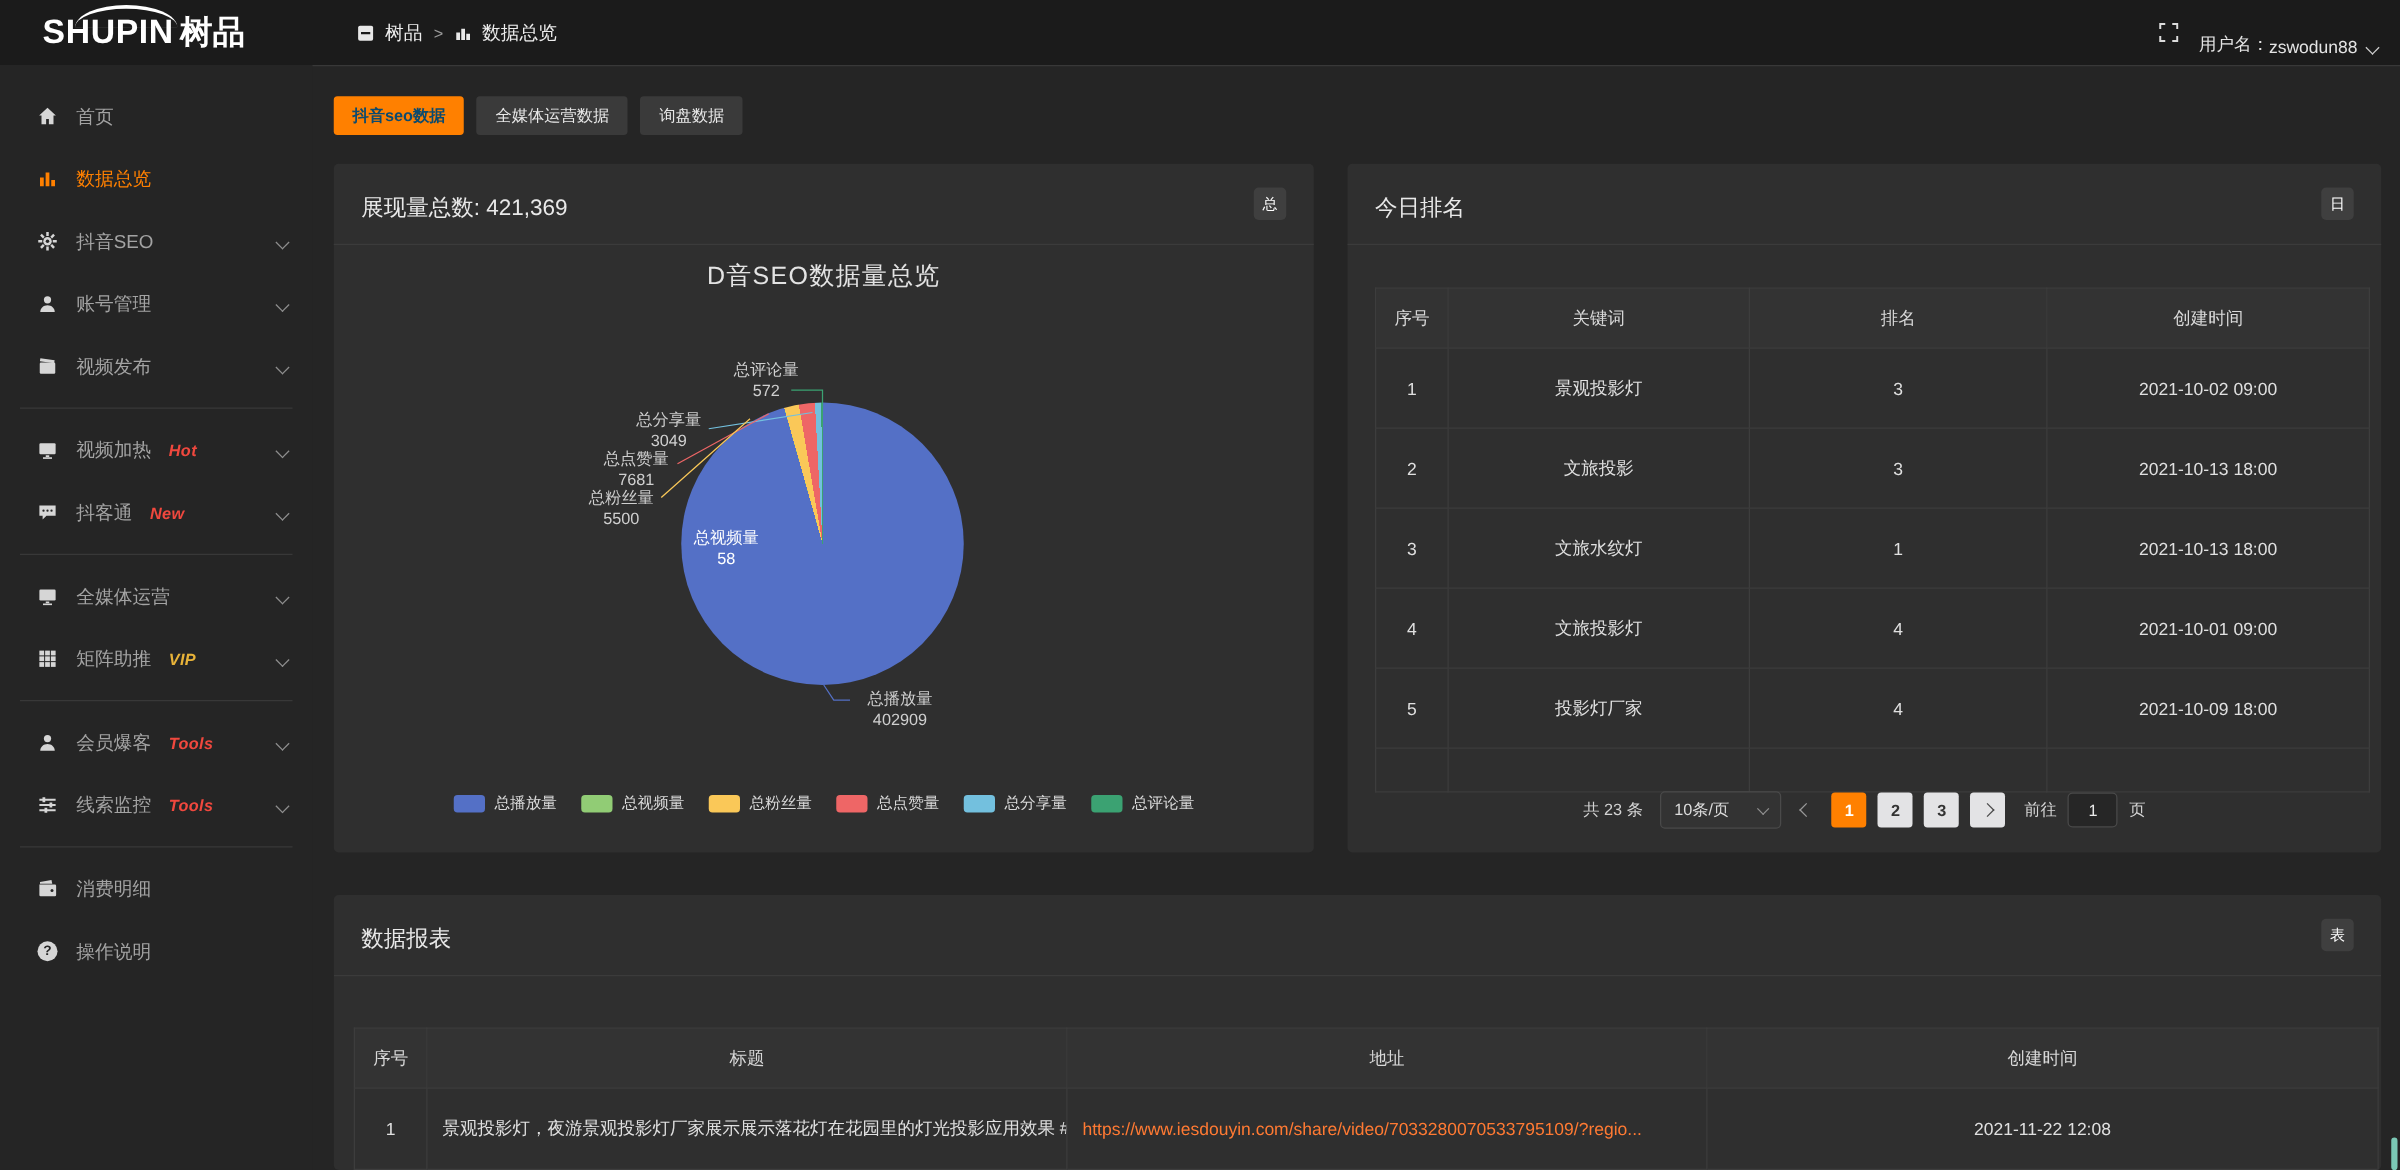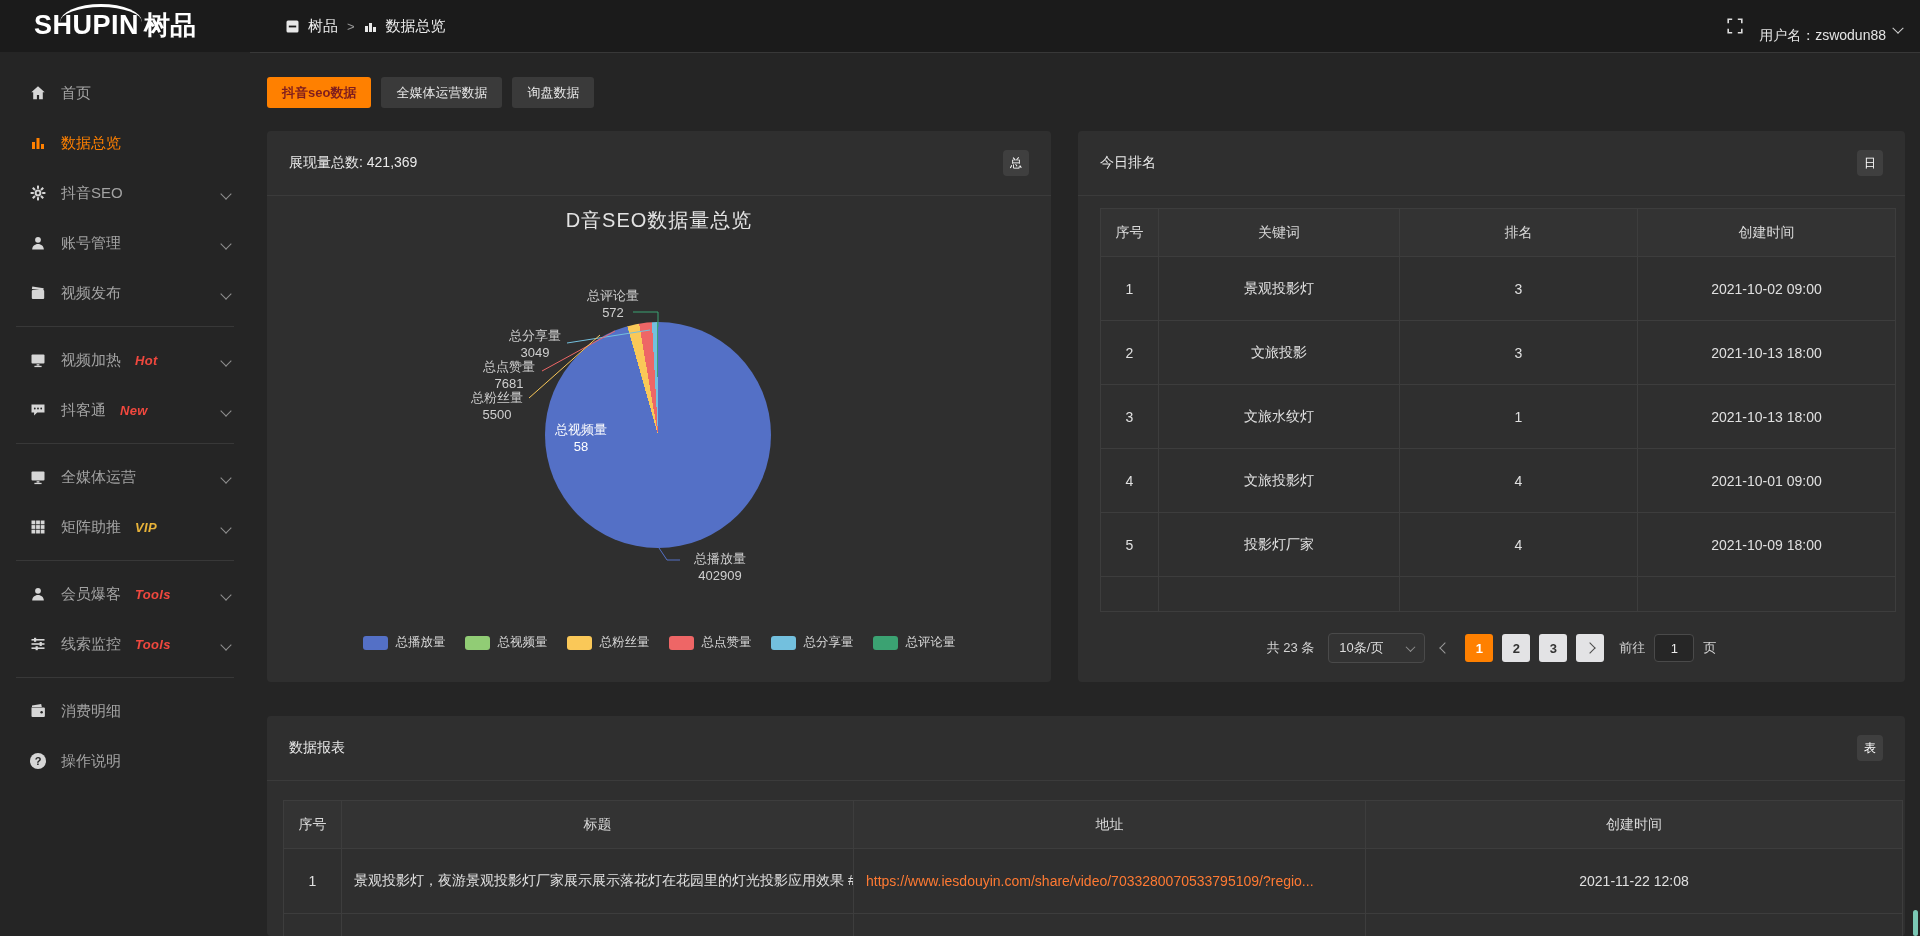--- a/index.html
+++ b/index.html
@@ -15,21 +15,21 @@
   .logo-arc{position:absolute;left:26px;top:-5px;width:82px;height:15px;
     border-top:3px solid #fff;border-radius:50% 50% 0 0 / 100% 100% 0 0;}
   .logo-en{font-size:27px;font-weight:900;color:#fff;letter-spacing:0.5px;line-height:32px;}
   .logo-cn{font-size:26px;font-weight:900;color:#fff;margin-left:5px;line-height:32px;}
   .crumb{position:absolute;left:286px;top:0;height:52px;display:flex;align-items:center;gap:9px;}
   .crumb-txt{font-size:15px;color:#ececec;cursor:pointer;}
   .crumb-sep{font-size:13px;color:#9a9a9a;}
   .bc-icon{display:flex;align-items:center;}
   .hdr-right{position:absolute;right:18px;top:0;height:52px;display:flex;align-items:center;gap:16px;}
   .fs-icon{display:flex;cursor:pointer;}
-  .user-wrap{display:flex;align-items:flex-start;gap:8px;cursor:pointer;margin-top:20px;}
+  .user-wrap{display:flex;align-items:flex-end;gap:8px;cursor:pointer;margin-top:20px;}
   .user-txt{font-size:14px;color:#e4e4e4;}
   .chev-sm{width:7px;height:7px;border-right:1.4px solid #cfcfcf;border-bottom:1.4px solid #cfcfcf;
     transform:rotate(45deg) translate(-2px,-2px);display:inline-block;}
   
   .sidebar{position:absolute;left:0;top:52px;width:250px;bottom:0;background:#252525;
     padding-top:16px;box-sizing:border-box;}
   .side-item{height:50px;display:flex;align-items:center;padding:0 18px 0 30px;position:relative;cursor:pointer;}
   .s-icon{width:17px;height:17px;margin-right:14px;display:flex;align-items:center;color:#d6d6d6;flex:none;}
   .s-icon svg{width:16px;height:16px;}
   .s-label{font-size:15px;color:#a3a3a3;white-space:nowrap;}
@@ -40,49 +40,49 @@
   .badge.gold{color:#e8b339;}
   .chev{position:absolute;right:20px;top:22px;width:7px;height:7px;
     border-right:1.3px solid #8f8f8f;border-bottom:1.3px solid #8f8f8f;transform:rotate(45deg);}
   .side-divider{border-top:1px solid #383838;margin:8px 16px;}
   .qicon{width:16px;height:16px;border-radius:50%;background:#d6d6d6;color:#252525;
     font-size:11px;font-weight:bold;display:flex;align-items:center;justify-content:center;}
   
   .tabs{position:absolute;left:267px;top:77px;display:flex;gap:10px;z-index:3;}
   .tab{height:31px;padding:0 15px;display:flex;align-items:center;font-size:13px;
     border-radius:3px;background:#3a3a3a;color:#e8e8e8;cursor:pointer;}
-  .tab.active{background:#ff8000;color:#7f1d1d;font-weight:bold;}
+  .tab.active{background:#ff8000;color:#0c4a6e;font-weight:bold;}
   
   .panel{position:absolute;background:#2f2f2f;border-radius:4px;}
   #panel-chart{left:267px;top:131px;width:784px;height:551px;}
   #panel-rank{left:1078px;top:131px;width:827px;height:551px;}
   #panel-report{left:267px;top:716px;width:1638px;height:220px;overflow:hidden;}
   .panel-head{position:absolute;left:0;top:0;right:0;height:64px;border-bottom:1px solid #3b3b3b;}
-  .panel-title{position:absolute;left:22px;top:23px;font-size:14px;color:#e9e9e9;}
+  .panel-title{position:absolute;left:22px;top:23px;font-size:18px;color:#e9e9e9;}
   .mini-btn{position:absolute;right:22px;top:19px;width:26px;height:26px;background:#3f3f3f;
     border-radius:4px;color:#fff;font-size:12px;display:flex;align-items:center;justify-content:center;cursor:pointer;}
   
   .chart-title{position:absolute;left:0;right:0;top:76px;text-align:center;font-size:20px;
     color:#e3e3e3;font-weight:500;letter-spacing:1px;}
   .pie{position:absolute;left:278px;top:191px;width:226px;height:226px;border-radius:50%;cursor:pointer;}
   .lines{position:absolute;left:0;top:0;pointer-events:none;}
   .plabel{position:absolute;width:90px;text-align:center;font-size:13px;line-height:17px;color:#cfcfcf;}
   .plabel .pv{display:block;}
   #pl0{left:408px;top:419px;}
   #pl1{left:269px;top:290px;color:#fff;}
   #pl2{left:185px;top:258px;}
   #pl3{left:197px;top:227px;}
   #pl4{left:223px;top:196px;}
   #pl5{left:301px;top:156px;}
   .legend{position:absolute;left:0;right:0;top:503px;display:flex;justify-content:center;
     gap:19px;align-items:center;}
   .lg-item{display:flex;align-items:center;gap:8px;font-size:12.5px;color:#dadada;cursor:pointer;}
   .lg-chip{width:25px;height:14px;border-radius:3px;}
   
-  table.tbl{position:absolute;border-collapse:collapse;table-layout:fixed;}
+  table.tbl{position:absolute;border-collapse:collapse;table-layout:fixed;margin-top:22px;}
   table.tbl th,table.tbl td{border:1px solid #3d3d3d;text-align:center;overflow:hidden;white-space:nowrap;}
   table.tbl th{height:45px;background:#333333;font-size:14px;color:#d9d9d9;font-weight:normal;}
   #rank-table{left:22px;top:77px;width:795px;}
   #rank-table td{height:61px;font-size:14px;color:#e0e0e0;}
   #rank-table tr.empty td{height:32px;}
   #report-table{left:16px;top:84px;width:1619px;}
   #report-table td{height:62px;font-size:14px;color:#e0e0e0;}
   #report-table td.left{text-align:left;padding:0 12px;}
   #report-table tr.empty td{height:40px;}
   .report-link{color:#ff7a33;cursor:pointer;}

